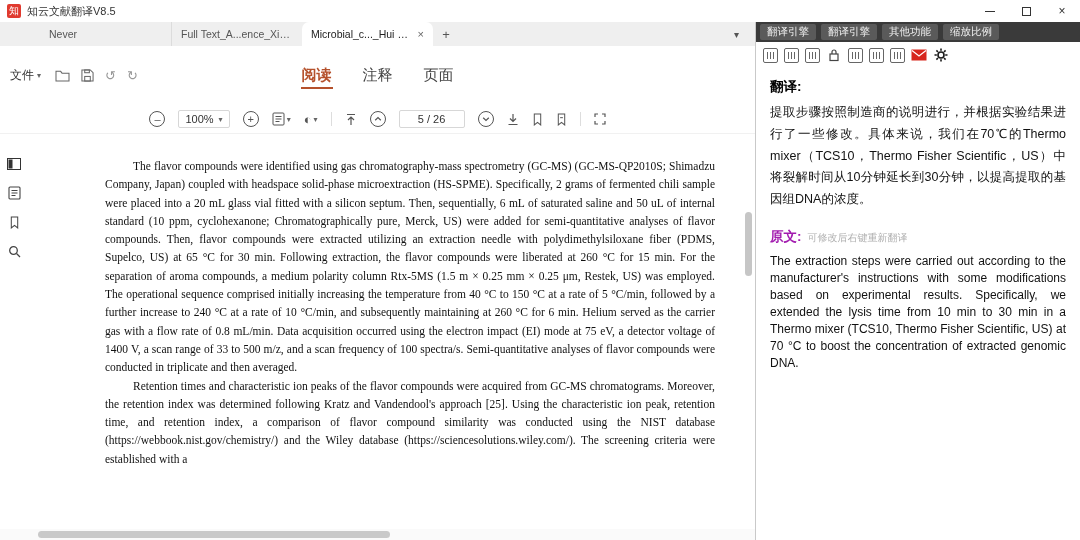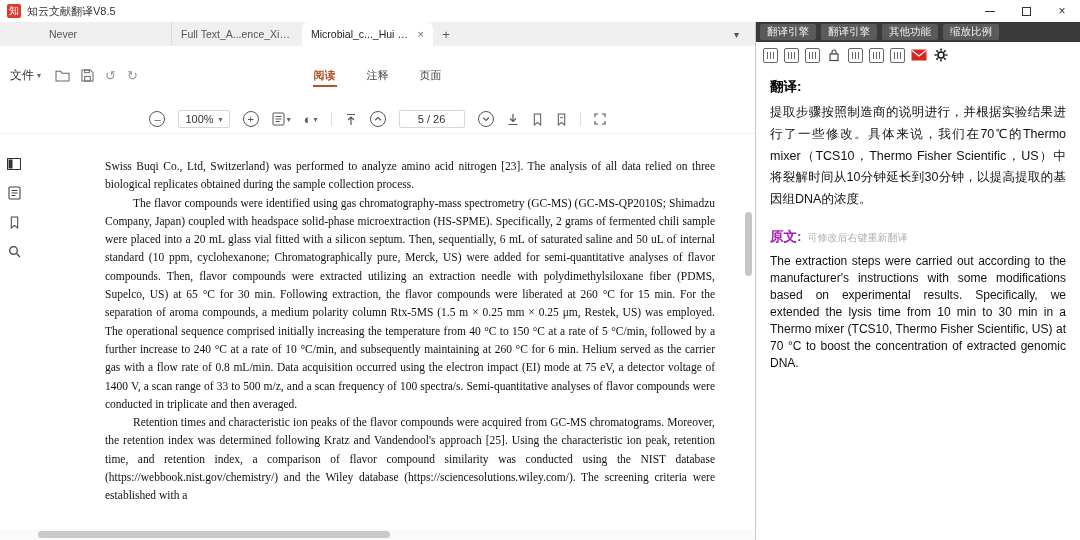--- a/index.html
+++ b/index.html
@@ -39,21 +39,21 @@
 
   
   .menubar { height:27px; background:#fff; display:flex; align-items:center; padding:0 10px; position:relative; flex:0 0 27px; }
   .file-menu { font-size:12px; color:#333; display:flex; align-items:center; gap:3px; }
   .file-caret { font-size:8px; color:#666; }
   .mb-icons { display:flex; align-items:center; gap:11px; margin-left:14px; color:#666; }
   .mb-icon { display:flex; align-items:center; }
   .mb-arrow { font-size:13px; color:#999; }
   .view-tabs { position:absolute; left:50%; transform:translateX(-50%); top:0; height:100%;
                display:flex; align-items:center; gap:27px; }
-  .vt { font-size:11px; color:#444; position:relative; padding:5px 2px; }
+  .vt { font-size:15px; color:#444; position:relative; padding:5px 2px; }
   .vt.active { color:#b5512c; font-weight:bold; }
   .vt.active::after { content:""; position:absolute; left:1px; right:1px; bottom:1px; height:2px; background:#b5512c; }
 
   
   .pdf-toolbar { height:29px; background:#fff; border-bottom:1px solid #f1f1f1; display:flex; align-items:center;
                  justify-content:center; gap:13px; color:#555; flex:0 0 29px; }
   .circ { width:16px; height:16px; border:1px solid #555; border-radius:50%; display:flex; align-items:center;
           justify-content:center; font-size:11px; line-height:1; color:#555; }
   .zoom-box { border:1px solid #d7d7d7; border-radius:2px; font-size:11px; color:#333; display:flex;
               align-items:center; gap:5px; padding:2px 6px; }
@@ -257,21 +257,20 @@
           </span>
           <span class="rail-btn">
             <svg width="13" height="13" viewBox="0 0 13 13" fill="none" stroke="#444" stroke-width="1.3">
                 <circle cx="5.5" cy="5.5" r="3.8"></circle>
                 <path d="M8.5 8.5 L12 12"></path>
               </svg>
           </span>
         </div>
 
         <div class="page-text">
-          <p>Swiss Buqi Co., Ltd, Switzerland) was performed to analyze amino acid nitrogen [23]. The analysis of all data relied on three biological replicates obtained during the sample collection process.</p>
           <p class="ind">The flavor compounds were identified using gas chromatography-mass spectrometry (GC-MS) (GC-MS-QP2010S; Shimadzu Company, Japan) coupled with headspace solid-phase microextraction (HS-SPME). Specifically, 2 grams of fermented chili sample were placed into a 20 mL glass vial fitted with a silicon septum. Then, sequentially, 6 mL of saturated saline and 50 uL of internal standard (10 ppm, cyclohexanone; Chromatographically pure, Merck, US) were added for semi-quantitative analyses of flavor compounds. Then, flavor compounds were extracted utilizing an extraction needle with polydimethylsiloxane fiber (PDMS, Supelco, US) at 65 °C for 30 min. Following extraction, the flavor compounds were liberated at 260 °C for 15 min. For the separation of aroma compounds, a medium polarity column Rtx-5MS (1.5 m × 0.25 mm × 0.25 μm, Restek, US) was employed. The operational sequence comprised initially increasing the temperature from 40 °C to 150 °C at a rate of 5 °C/min, followed by a further increase to 240 °C at a rate of 10 °C/min, and subsequently maintaining at 260 °C for 6 min. Helium served as the carrier gas with a flow rate of 0.8 mL/min. Data acquisition occurred using the electron impact (EI) mode at 75 eV, a detector voltage of 1400 V, a scan range of 33 to 500 m/z, and a scan frequency of 100 spectra/s. Semi-quantitative analyses of flavor compounds were conducted in triplicate and then averaged.</p>
           <p class="ind">Retention times and characteristic ion peaks of the flavor compounds were acquired from GC-MS chromatograms. Moreover, the retention index was determined following Kratz and Vandendool's approach [25]. Using the characteristic ion peak, retention time, and retention index, a comparison of flavor compound similarity was conducted using the NIST database (https://webbook.nist.gov/chemistry/) and the Wiley database (https://sciencesolutions.wiley.com/). The screening criteria were established with a</p>
         </div>
 
         <div class="vscroll-thumb"></div>
       </div>
 
       <div class="hscroll">
         <div class="hscroll-thumb"></div>
       </div>

